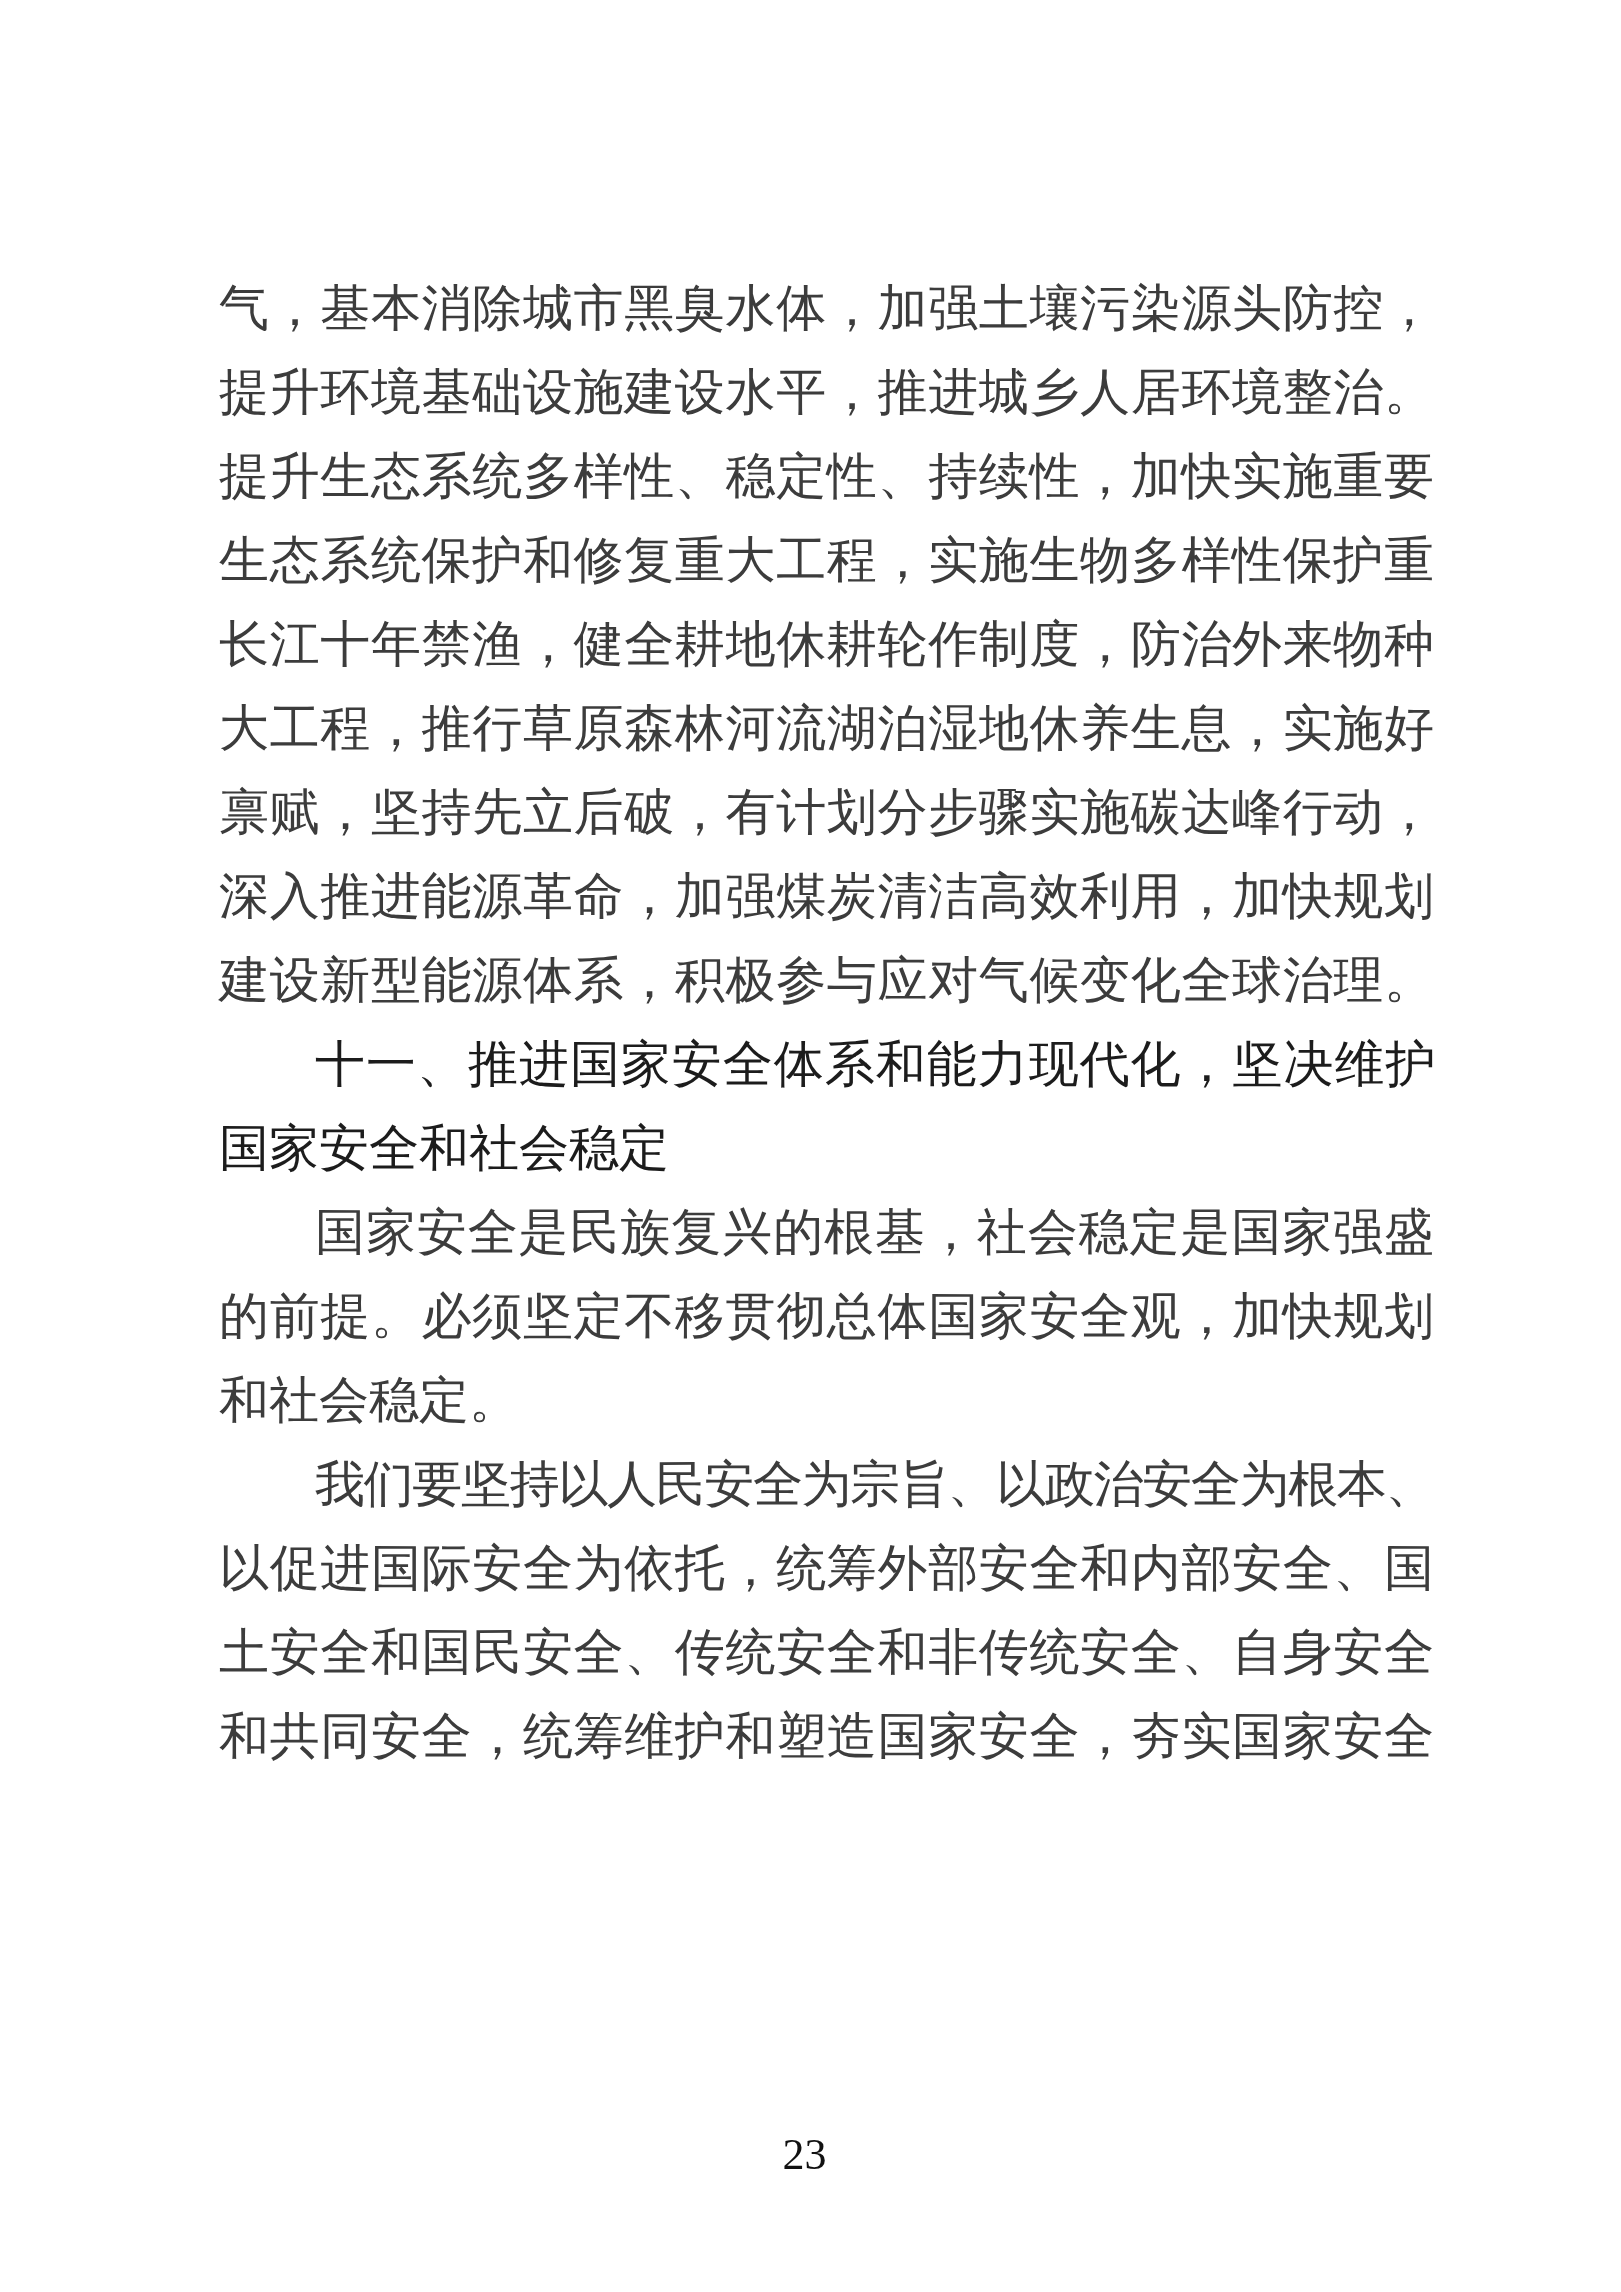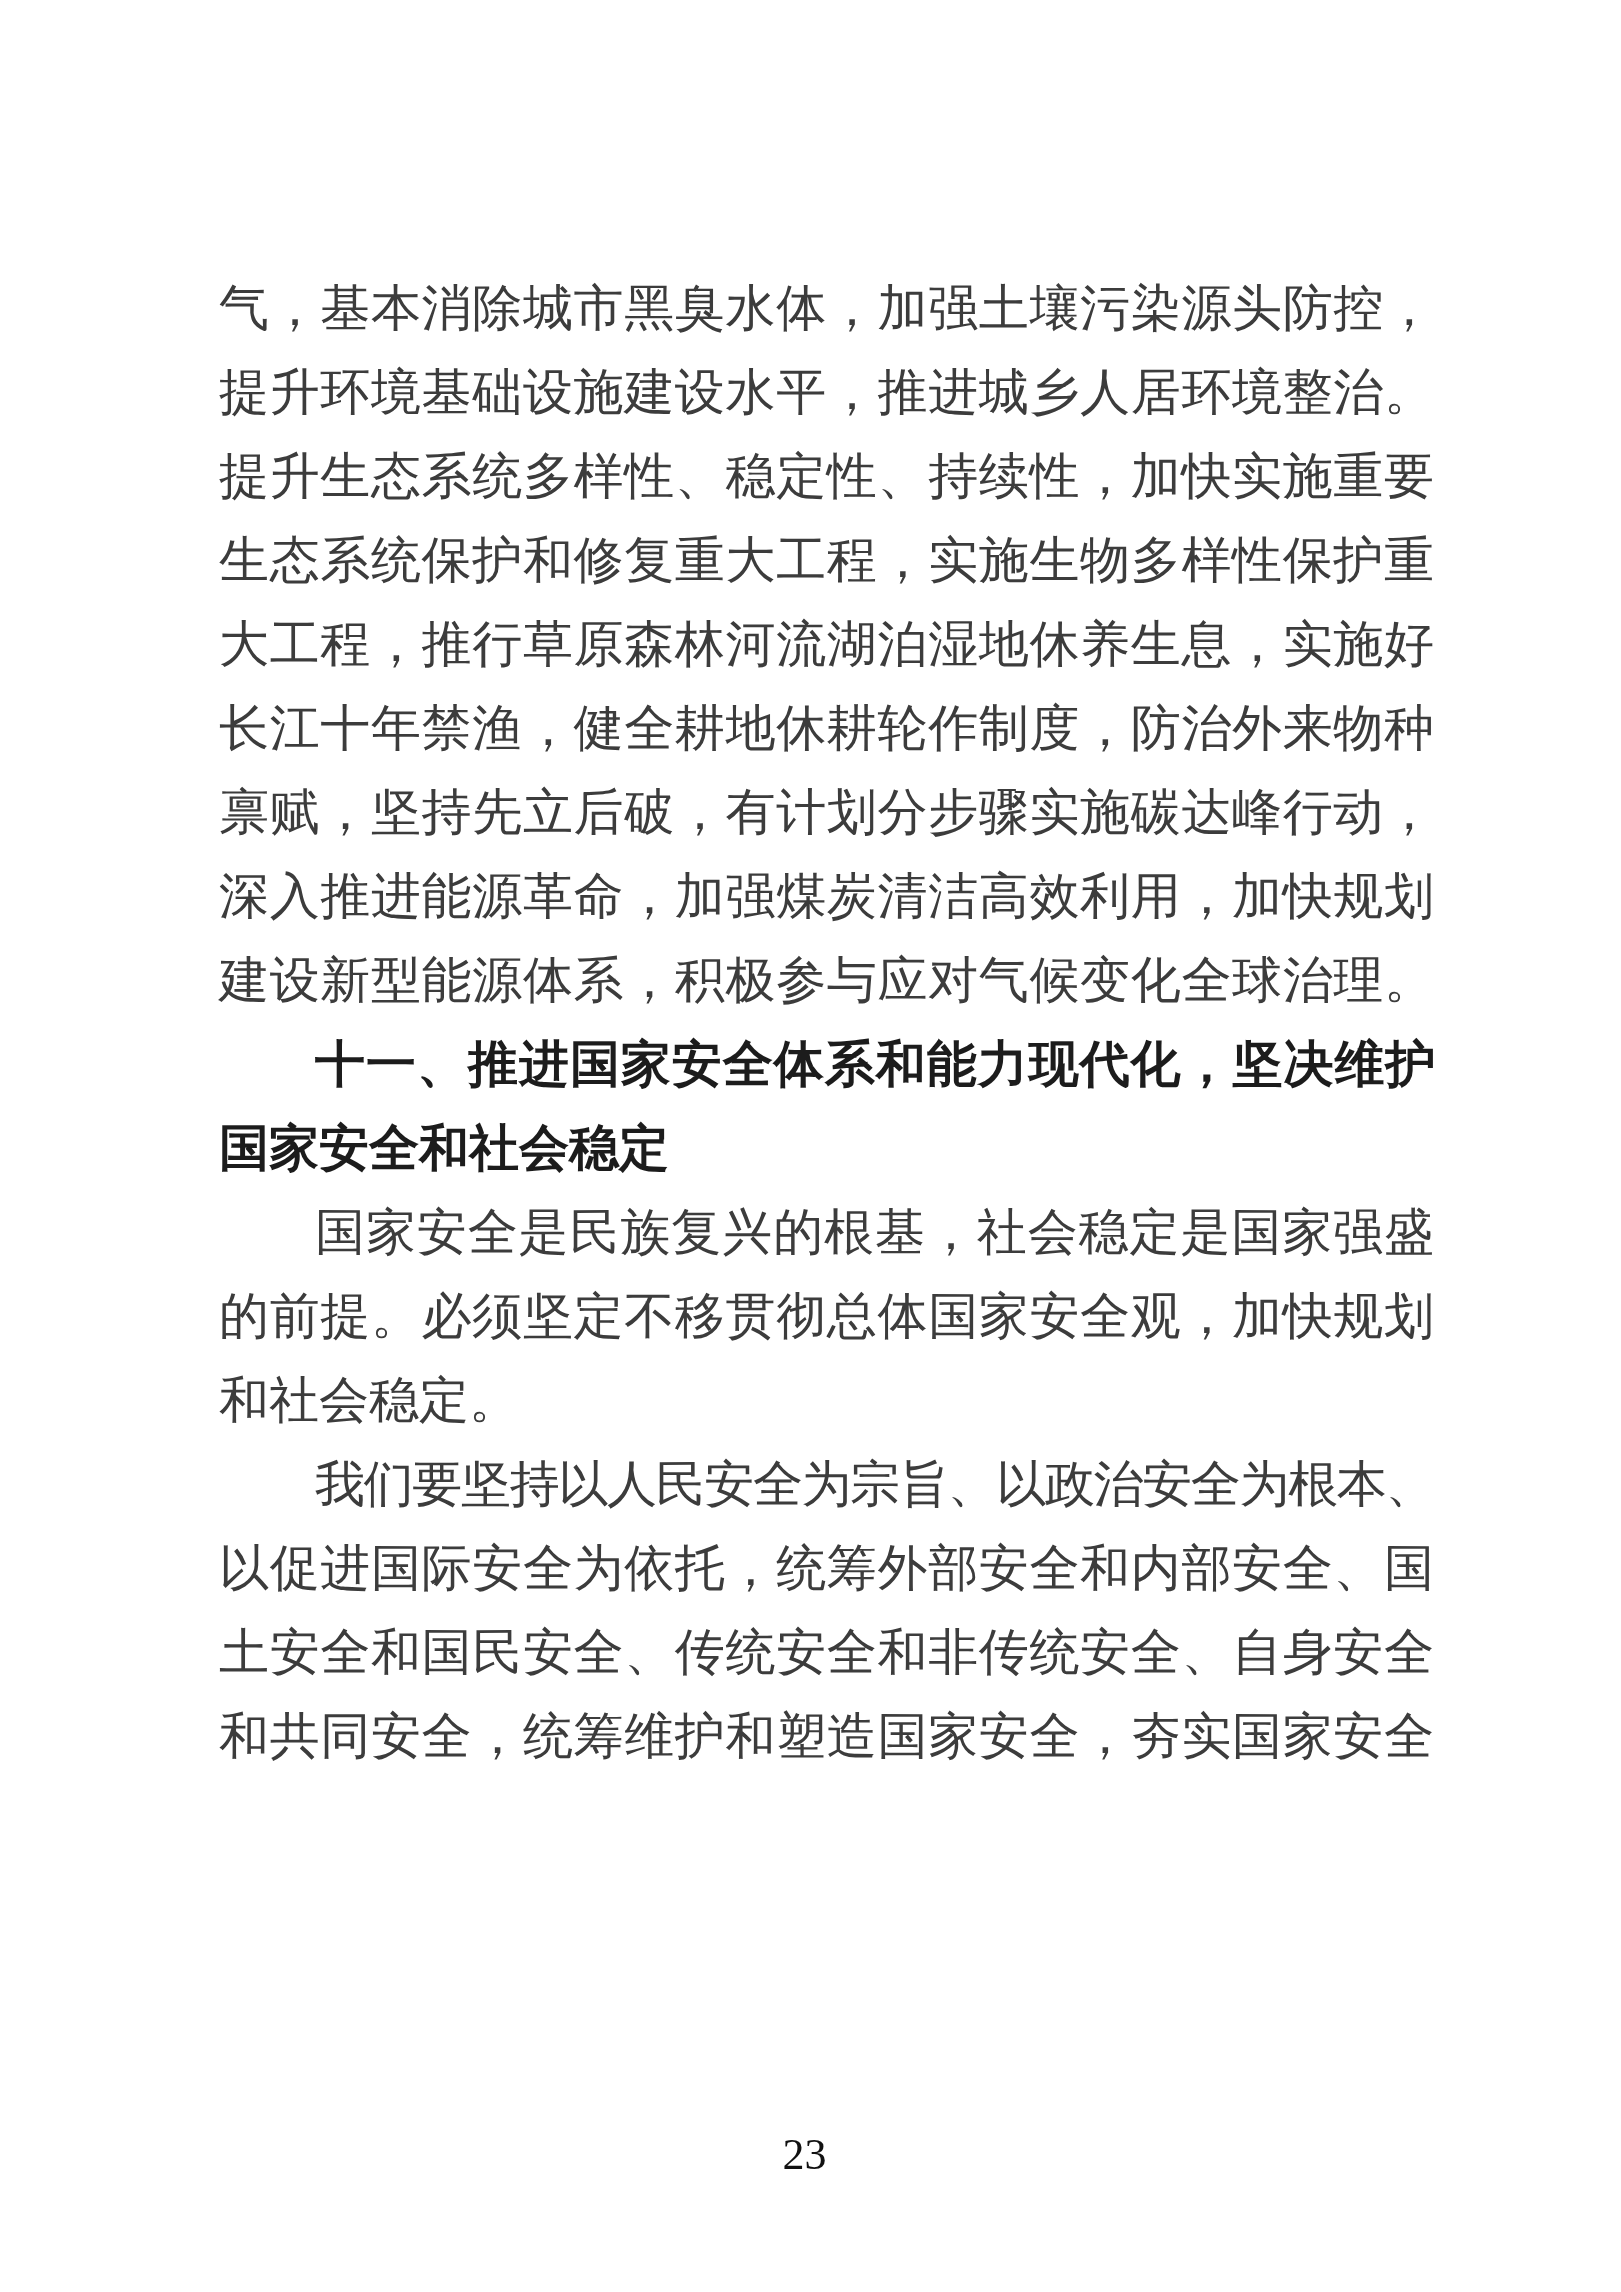--- a/index.html
+++ b/index.html
@@ -27,21 +27,21 @@
     white-space: nowrap;
   }
   .body {
     font-family: "DejaVu Serif", "Liberation Serif", serif;
     font-size: 50px;
     color: #3c3c3c;
   }
   .heading {
     font-family: "DejaVu Sans", "Liberation Sans", sans-serif;
     font-size: 50px;
-    font-weight: 700;
+    font-weight: 400;
     color: #1c1c1c;
   }
   .just {
     white-space: normal;
     text-align: justify;
     text-align-last: justify;
     text-justify: inter-character;
   }
   .indent {
     padding-left: 96px;
@@ -62,22 +62,22 @@
 </style>
 </head>
 <body>
 
 <div class="page">
   <div class="textblock">
     <div class="line body just">气，基本消除城市黑臭水体，加强土壤污染源头防控，</div>
     <div class="line body just">提升环境基础设施建设水平，推进城乡人居环境整治。</div>
     <div class="line body just">提升生态系统多样性、稳定性、持续性，加快实施重要</div>
     <div class="line body just">生态系统保护和修复重大工程，实施生物多样性保护重</div>
+    <div class="line body just">长江十年禁渔，健全耕地休耕轮作制度，防治外来物种</div>
     <div class="line body just">大工程，推行草原森林河流湖泊湿地休养生息，实施好</div>
-    <div class="line body just">长江十年禁渔，健全耕地休耕轮作制度，防治外来物种</div>
     <div class="line body just">禀赋，坚持先立后破，有计划分步骤实施碳达峰行动，</div>
     <div class="line body just">深入推进能源革命，加强煤炭清洁高效利用，加快规划</div>
     <div class="line body just">建设新型能源体系，积极参与应对气候变化全球治理。</div>
     <div class="line heading indent just squeeze">十一、推进国家安全体系和能力现代化，坚决维护</div>
     <div class="line heading">国家安全和社会稳定</div>
     <div class="line body indent just">国家安全是民族复兴的根基，社会稳定是国家强盛</div>
     <div class="line body just">的前提。必须坚定不移贯彻总体国家安全观，加快规划</div>
     <div class="line body">和社会稳定。</div>
     <div class="line body indent just squeeze">我们要坚持以人民安全为宗旨、以政治安全为根本、</div>
     <div class="line body just">以促进国际安全为依托，统筹外部安全和内部安全、国</div>

